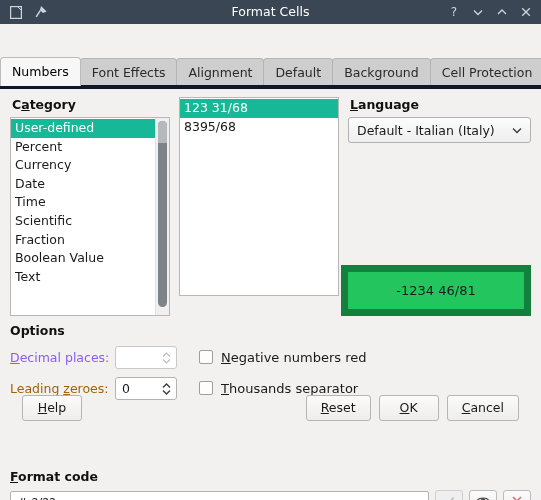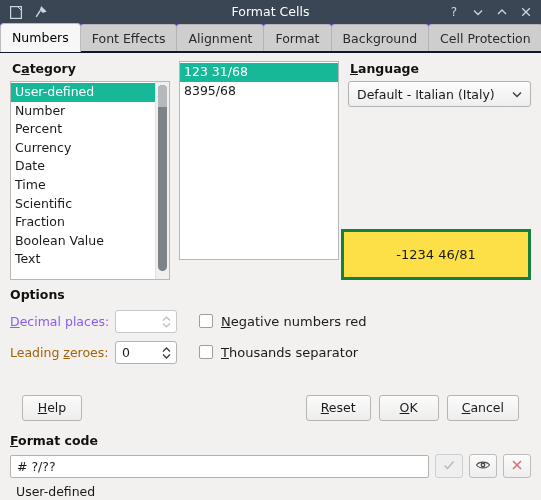--- a/index.html
+++ b/index.html
@@ -70,23 +70,24 @@
     z-index: 1;
   }
 
   
   .tabstrip {
     height: 29px;
     flex: 0 0 29px;
     display: flex;
     align-items: flex-end;
     background: #6d28d9;
-    border-bottom: 2px solid #0f172a;
-    position: relative;
-    box-sizing: border-box;
+    border-bottom: 4px solid #0f172a;
+    position: relative;
+    box-sizing: border-box;
+    margin-top: 36px;
   }
   .tab {
     height: 27px;
     line-height: 27px;
     padding: 0 11px;
     font-size: 12.5px;
     color: #2a2a2a;
     background: #cecece;
     border: 1px solid #b4b4b4;
     border-bottom: none;
@@ -206,22 +207,22 @@
     justify-content: space-between;
   }
   .combo .chev { color: #3a3a3a; display: flex; align-items: center; }
 
   .preview {
     position: absolute;
     left: 341px;
     top: 176px;
     width: 190px;
     height: 51px;
-    background: #fde047;
-    border: 3px solid #15803d;
+    background: #22c55e;
+    border: 7px solid #15803d;
     display: flex;
     align-items: center;
     justify-content: center;
     font-size: 13px;
     color: #1a1a1a;
     box-sizing: border-box;
   }
 
   
   .options {
@@ -401,35 +402,34 @@
           <line x1="10.8" y1="3.2" x2="3.2" y2="10.8" stroke="#cfd4da" stroke-width="1.3"></line>
         </svg>
       </span>
     </div>
   </div>
 
   <div class="tabstrip">
     <div class="tab active">Numbers</div>
     <div class="tab">Font Effects</div>
     <div class="tab">Alignment</div>
-    <div class="tab">Format</div>
+    <div class="tab">Default</div>
     <div class="tab">Background</div>
     <div class="tab">Cell Protection</div>
   </div>
 
   <div class="page">
 
     <div class="row-top">
 
       <div class="col-cat">
         <div class="section-title lbl">C<span class="u">a</span>tegory</div>
         <div class="listbox">
           <div class="list-items">
             <div class="list-item selected">User-defined</div>
-            <div class="list-item">Number</div>
             <div class="list-item">Percent</div>
             <div class="list-item">Currency</div>
             <div class="list-item">Date</div>
             <div class="list-item">Time</div>
             <div class="list-item">Scientific</div>
             <div class="list-item">Fraction</div>
             <div class="list-item">Boolean Value</div>
             <div class="list-item">Text</div>
           </div>
           <div class="vscroll">

